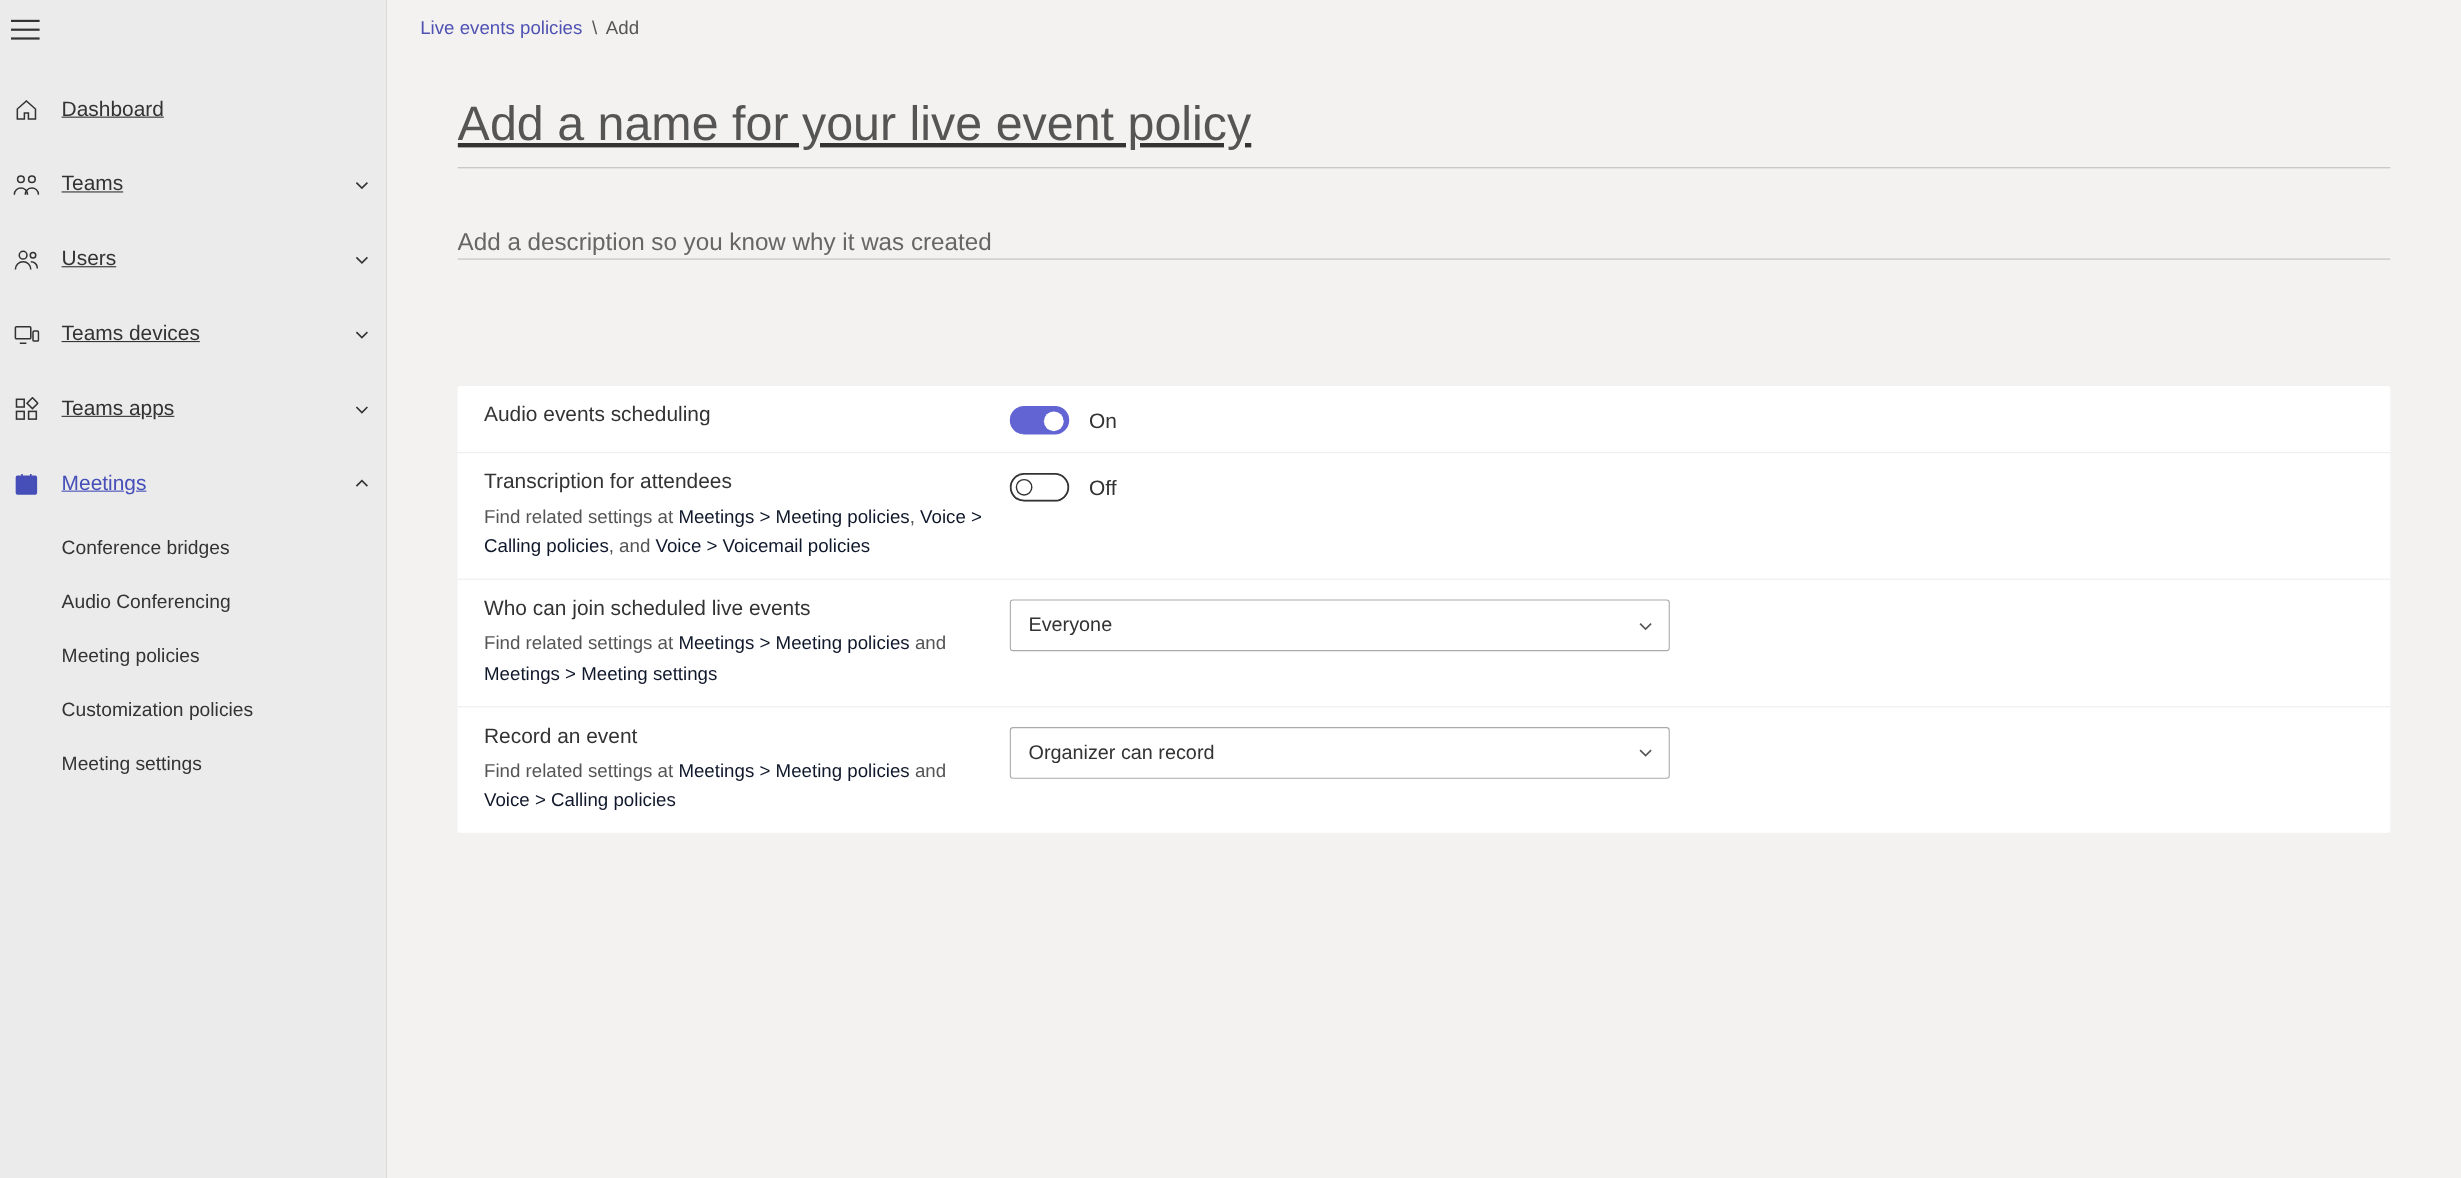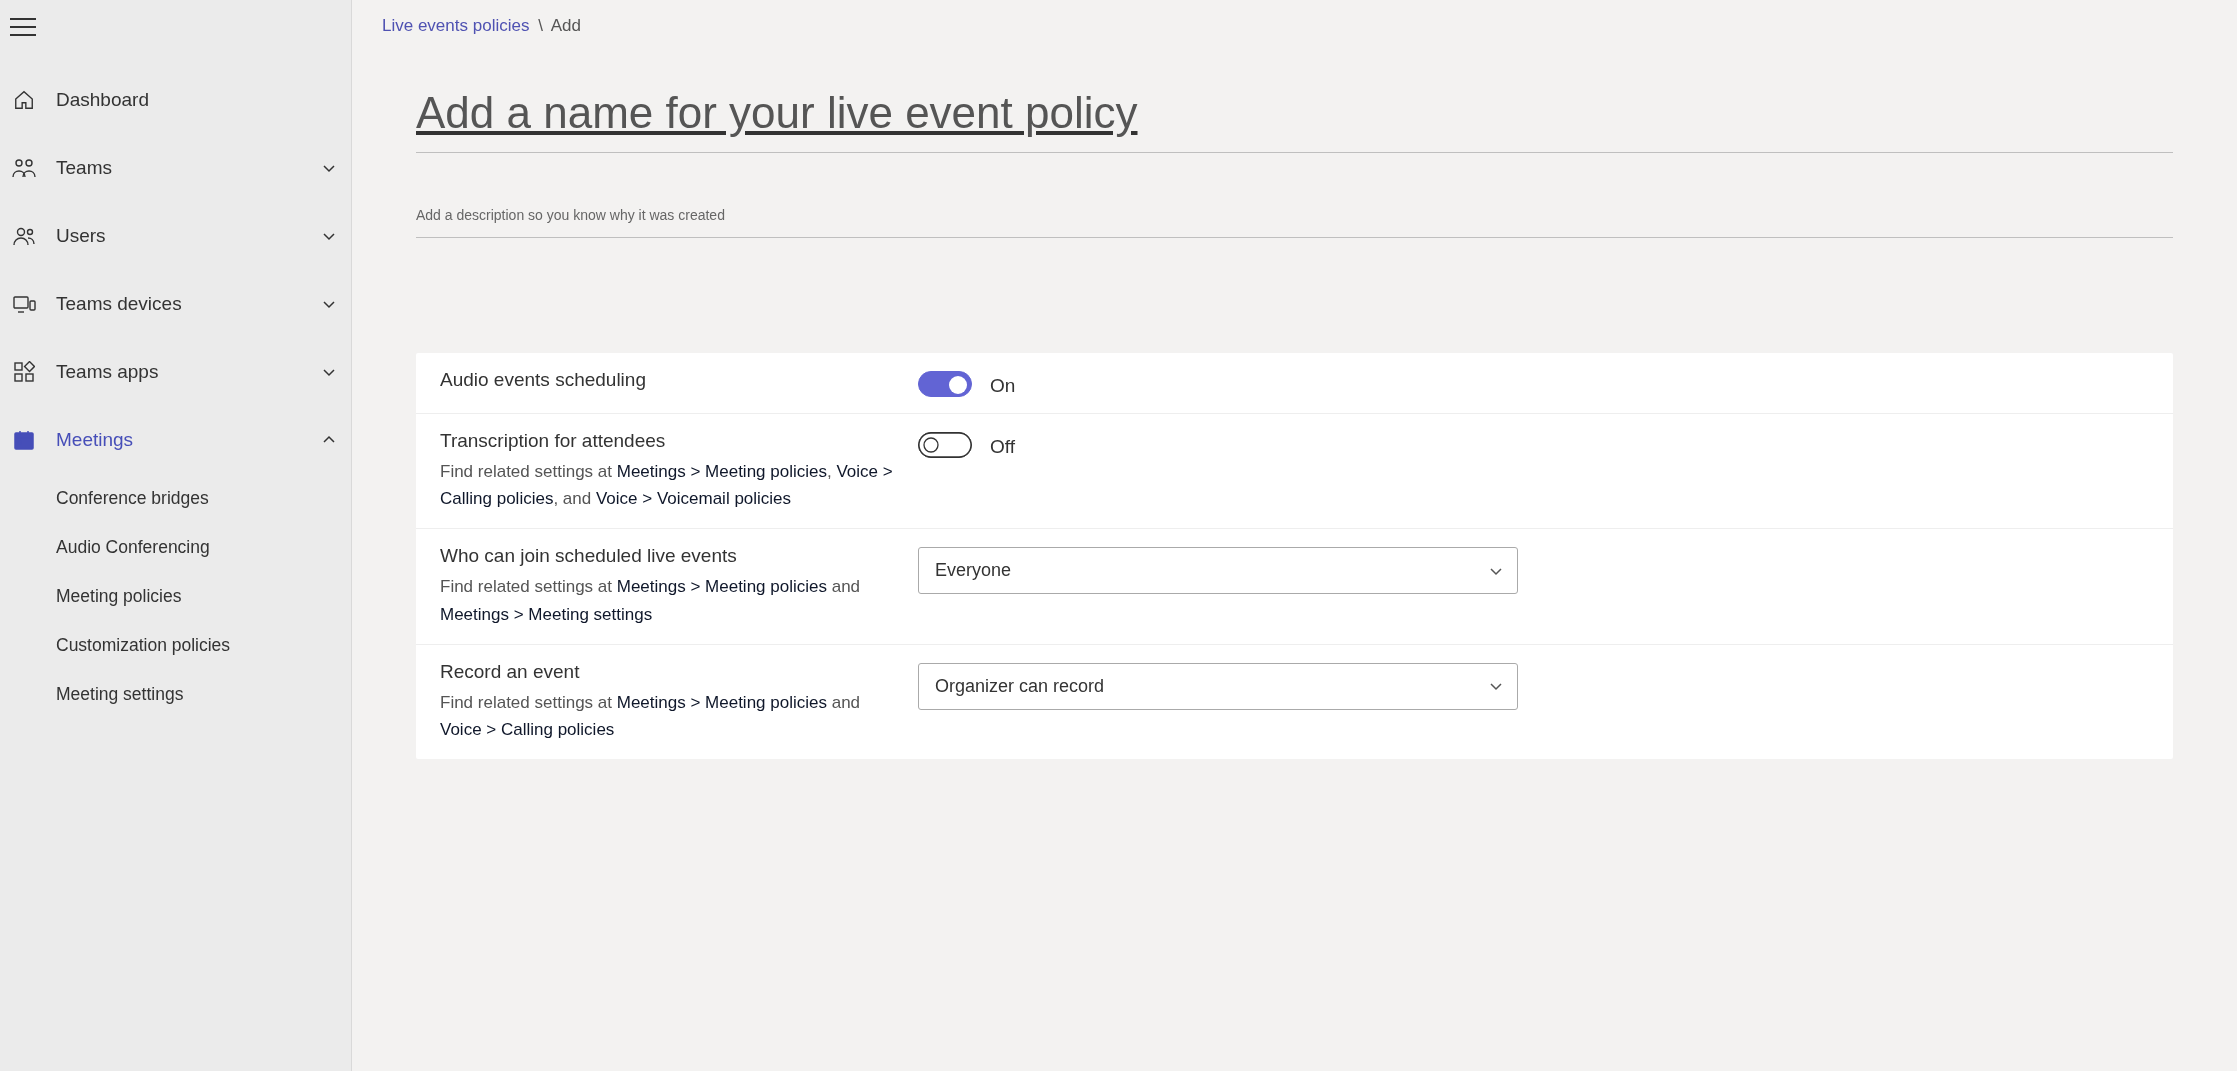--- a/index.html
+++ b/index.html
@@ -39,20 +39,21 @@
     width: 100%;
     display: block;
   }
   .nav-item {
     display: flex;
     align-items: center;
     padding: 20px 14px 20px 10px;
     font-size: 19px;
     color: #333;
     cursor: pointer;
+    text-decoration: underline;
   }
   .nav-item.active { color: #464eb8; }
   .nav-item .icon-wrap {
     width: 28px;
     height: 28px;
     display: flex;
     align-items: center;
     justify-content: center;
     margin-right: 18px;
   }
@@ -99,23 +100,23 @@
     padding: 6px 0 14px 0;
     outline: none;
     text-decoration: underline;
   }
   .name-input::placeholder { color: #555; }
   .desc-input {
     width: 100%;
     border: none;
     border-bottom: 1px solid #bfbfbf;
     background: transparent;
-    font-size: 14px;
+    font-size: 22px;
     color: #0f172a;
-    padding: 6px 0 14px 0;
+    padding: 6px 0 2px 0;
     margin-top: 48px;
     outline: none;
   }
   .desc-input::placeholder { color: #666; }
   .settings-card {
     margin-top: 115px;
     background: #fff;
     border-radius: 2px;
   }
   .setting-row {

